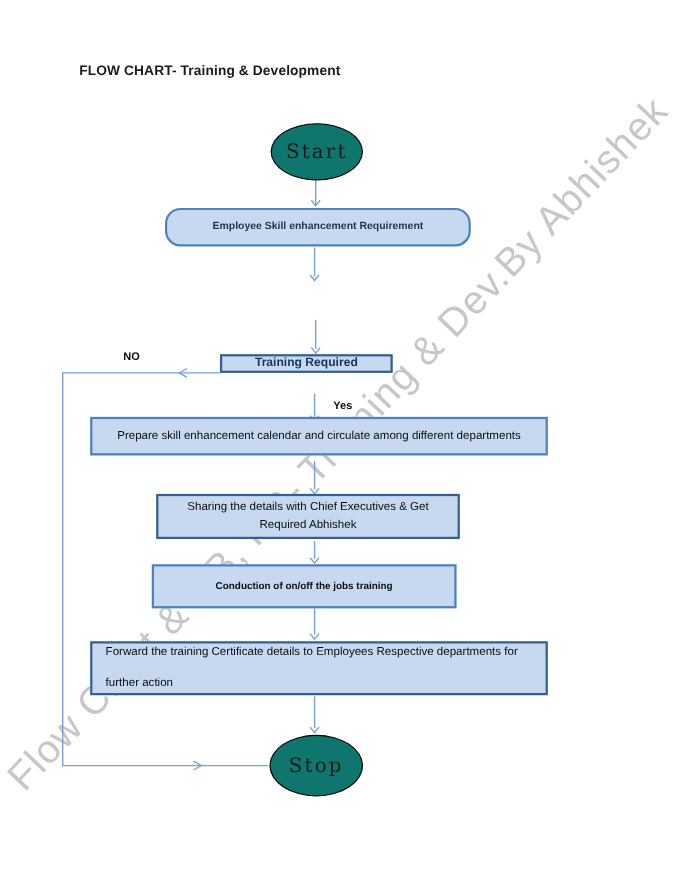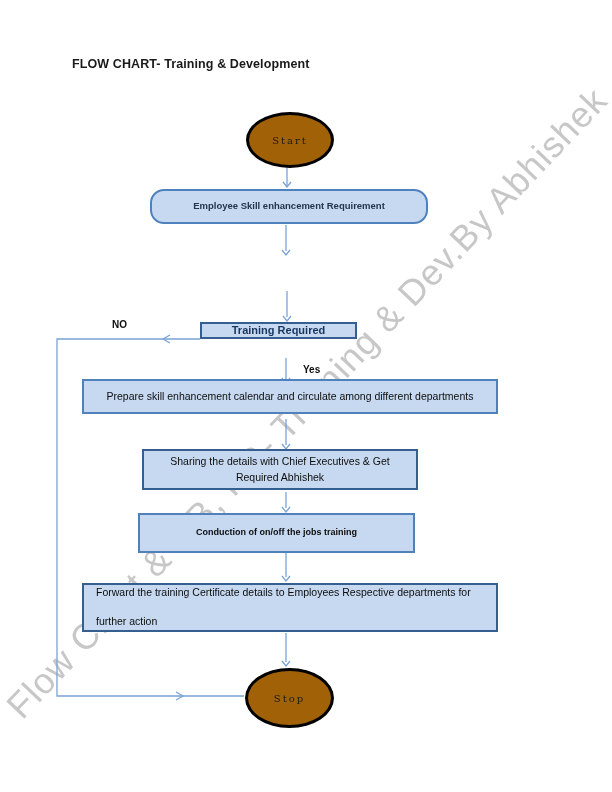--- a/index.html
+++ b/index.html
@@ -12,23 +12,23 @@
     color:#1a1a1a;letter-spacing:.1px;z-index:5;
   }
   .watermark{
     position:absolute;left:-140px;top:381px;width:900px;height:50px;
     transform:rotate(-46.5deg);color:#c7c7c7;font-size:36px;font-weight:400;
     text-align:center;letter-spacing:1px;white-space:nowrap;z-index:1;
     user-select:none;
   }
   svg.connectors{position:absolute;left:0;top:0;z-index:2;pointer-events:none;}
   .ellipse{
-    position:absolute;background:#a16207;border:3px solid #000000;border-radius:50%;
+    position:absolute;background:#0f766e;border:1px solid #000000;border-radius:50%;
     display:flex;align-items:center;justify-content:center;z-index:3;
-    font-family:"DejaVu Serif",serif;font-size:10px;color:#1a1a1a;letter-spacing:2px;
+    font-family:"DejaVu Serif",serif;font-size:18px;color:#1a1a1a;letter-spacing:2px;
   }
   .ellipse.start{left:246px;top:112px;width:82px;height:50px;}
   .ellipse.stop{left:245px;top:668px;width:83px;height:54px;}
   .box{
     position:absolute;background:#c6d9f1;border:2px solid #4f81bd;z-index:3;
     display:flex;flex-direction:column;align-items:center;justify-content:center;
     text-align:center;color:#111;box-sizing:border-box;
   }
   .box .ln{white-space:pre-wrap;line-height:1.5;}
   .box.b1{left:150px;top:189px;width:278px;height:35px;font-size:9.5px;font-weight:bold;color:#24344d;border-radius:14px;}

